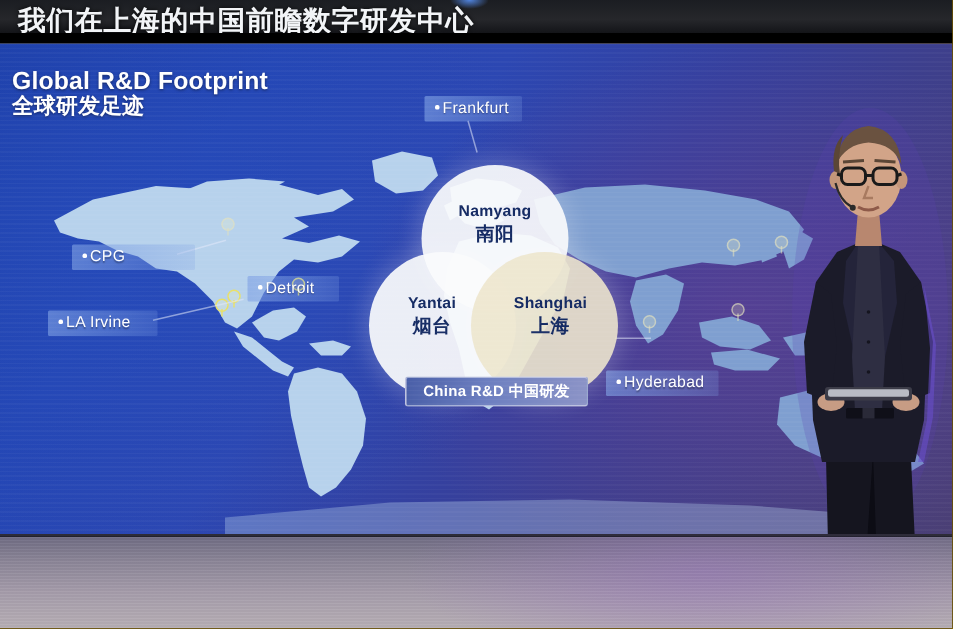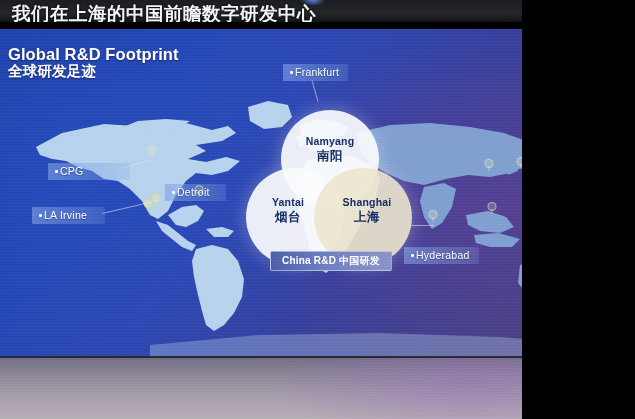--- a/index.html
+++ b/index.html
@@ -5,21 +5,21 @@
   html, body {
     margin: 0;
     padding: 0;
     background: #000;
   }
   body {
     font-family: "Liberation Sans", "DejaVu Sans", sans-serif;
   }
   #stage {
     position: relative;
-    width: 522px;
+    width: 635px;
     height: 419px;
     overflow: hidden;
     background: #eab308;
     text-decoration: underline;
   }
 
   
   #top-banner {
     position: absolute;
     left: 0; top: 0;

